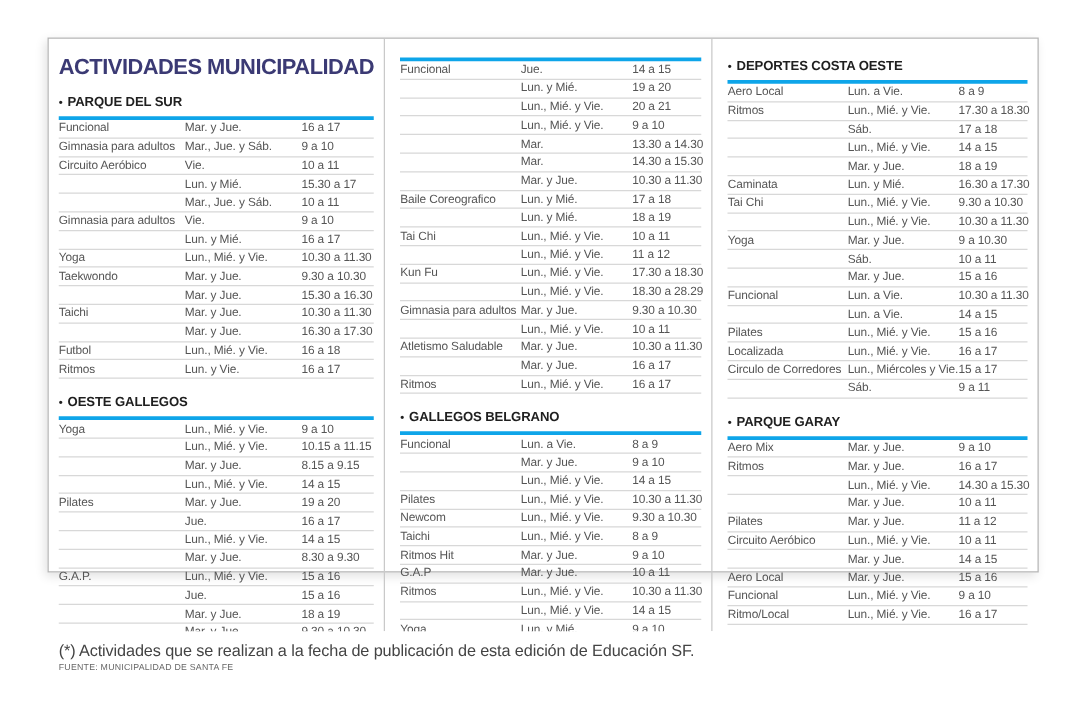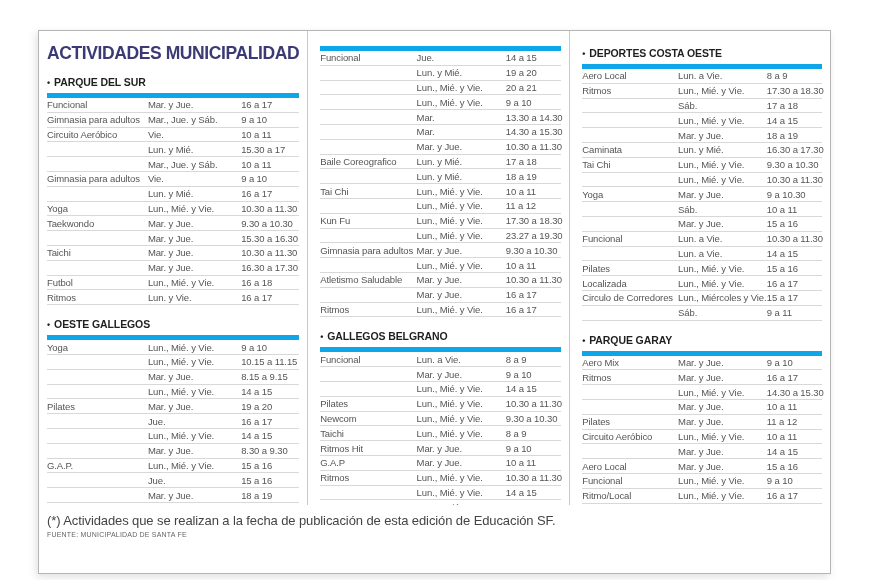--- a/index.html
+++ b/index.html
@@ -15,21 +15,21 @@
     position: relative;
     width: 870px;
     height: 580px;
     background: #ffffff;
   }
   .card {
     position: absolute;
     left: 38px;
     top: 30px;
     width: 793px;
-    height: 544px;
+    height: 428px;
     background: #ffffff;
     border: 1px solid #b5b5b5;
     box-shadow: -2px 3px 8px rgba(0,0,0,0.12);
     box-sizing: border-box;
   }
   .columns {
     display: flex;
     height: 474px;
     overflow: hidden;
   }
@@ -57,21 +57,21 @@
     letter-spacing: -0.1px;
     display: flex;
     align-items: baseline;
     gap: 4px;
     white-space: nowrap;
   }
   .col-right > .section-header:first-child { margin-top: 6px; }
   .bullet { font-size: 9px; }
   .table {
     margin-top: 5px;
-    border-top: 5px solid #0ea5e9;
+    border-top: 3px solid #0ea5e9;
   }
   .row {
     display: grid;
     grid-template-columns: 40% 37% 23%;
     height: 13.8px;
     align-items: center;
     border-bottom: 1px solid #d8d8d8;
     font-size: 9.5px;
     color: #555555;
     letter-spacing: -0.1px;
@@ -300,21 +300,21 @@
               <span class="cell">11 a 12</span>
             </div>
             <div class="row">
               <span class="cell">Kun Fu</span>
               <span class="cell">Lun., Mié. y Vie.</span>
               <span class="cell">17.30 a 18.30</span>
             </div>
             <div class="row">
               <span class="cell"></span>
               <span class="cell">Lun., Mié. y Vie.</span>
-              <span class="cell">23.27 a 19.30</span>
+              <span class="cell">18.30 a 28.29</span>
             </div>
             <div class="row">
               <span class="cell">Gimnasia para adultos</span>
               <span class="cell">Mar. y Jue.</span>
               <span class="cell">9.30 a 10.30</span>
             </div>
             <div class="row">
               <span class="cell"></span>
               <span class="cell">Lun., Mié. y Vie.</span>
               <span class="cell">10 a 11</span>

